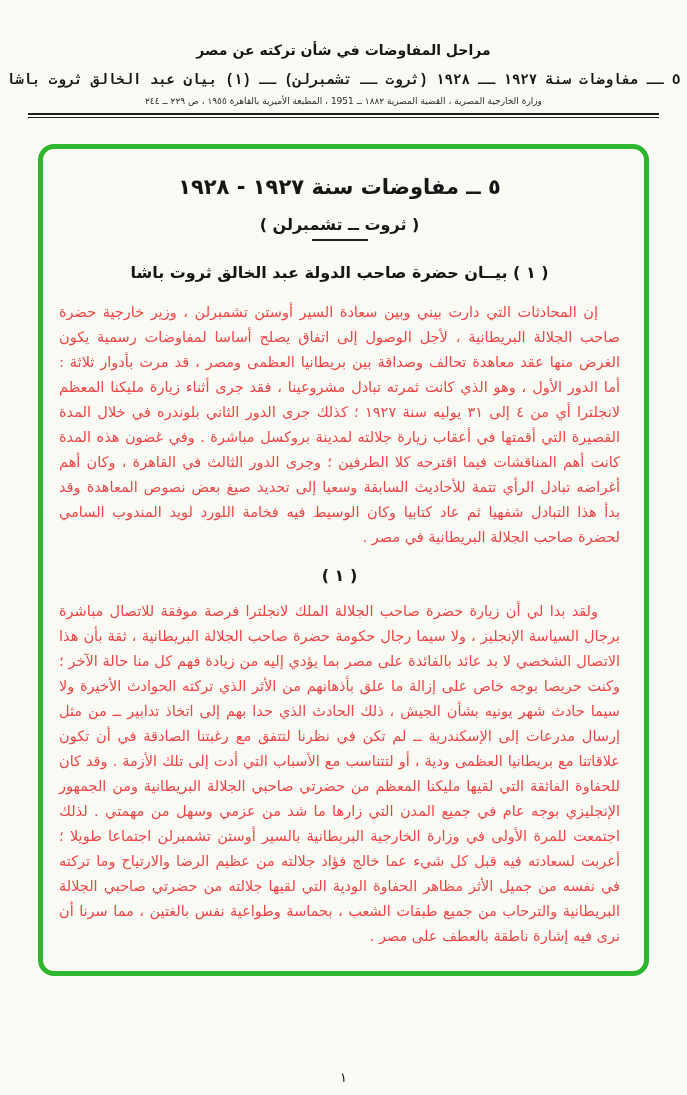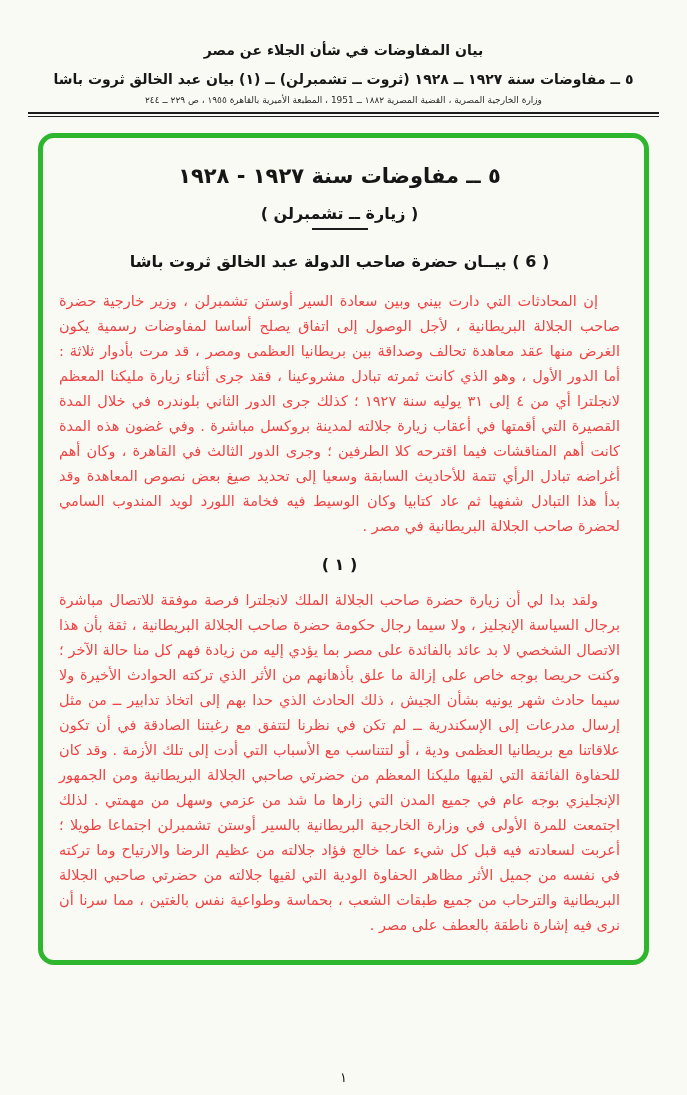--- a/index.html
+++ b/index.html
@@ -22,34 +22,35 @@
   }
   .header-line1 {
     font-weight: bold;
     font-size: 14px;
     margin-bottom: 13px;
   }
   .header-line2 {
     font-weight: bold;
     font-size: 14px;
     margin-bottom: 8px;
+    font-family: Liberation Mono, monospace;
   }
   .header-line3 {
     font-size: 9px;
     color: #2a2a2a;
     margin-bottom: 7px;
   }
   .header-rule {
     margin: 3px 28px 0 28px;
     border-top: 2px solid #1d1d1d;
     border-bottom: 1px solid #1d1d1d;
     height: 2px;
   }
   .frame {
-    margin: 16px 38px 0 38px;
+    margin: 26px 38px 0 38px;
     border: 5px solid #2eb72e;
     border-radius: 16px;
     padding: 20px 24px 22px 16px;
     direction: rtl;
     box-sizing: border-box;
     background: transparent;
   }
   .doc-title {
     text-align: center;
     font-size: 21px;
@@ -96,29 +97,29 @@
     right: 0;
     text-align: center;
     font-size: 13px;
     color: #1a1a1a;
   }
 </style>
 </head>
 <body>
 
 <div class="header">
-  <div class="header-line1">بيان المفاوضات في شأن الجلاء عن مصر</div>
+  <div class="header-line1">مراحل المفاوضات في شأن تركته عن مصر</div>
   <div class="header-line2">٥ ــ مفاوضات سنة ١٩٢٧ ــ ١٩٢٨ (ثروت ــ تشمبرلن) ــ (١) بيان عبد الخالق ثروت باشا</div>
   <div class="header-line3">وزارة الخارجية المصرية ، القضية المصرية ١٨٨٢ ــ 1951 ، المطبعة الأميرية بالقاهرة ١٩٥٥ ، ص ٢٢٩ ــ ٢٤٤</div>
   <div class="header-rule"></div>
 </div>
 
 <div class="frame">
   <div class="doc-title">٥ ــ مفاوضات سنة ١٩٢٧ - ١٩٢٨</div>
-  <div class="doc-subtitle">( زيارة ــ تشمبرلن )</div>
+  <div class="doc-subtitle">( ثروت ــ تشمبرلن )</div>
   <div class="subtitle-rule"></div>
-  <div class="section-heading">( 6 ) بيــان حضرة صاحب الدولة عبد الخالق ثروت باشا</div>
+  <div class="section-heading">( ١ ) بيــان حضرة صاحب الدولة عبد الخالق ثروت باشا</div>
   <p class="body-par">إن المحادثات التي دارت بيني وبين سعادة السير أوستن تشمبرلن ، وزير خارجية حضرة صاحب الجلالة البريطانية ، لأجل الوصول إلى اتفاق يصلح أساسا لمفاوضات رسمية يكون الغرض منها عقد معاهدة تحالف وصداقة بين بريطانيا العظمى ومصر ، قد مرت بأدوار ثلاثة : أما الدور الأول ، وهو الذي كانت ثمرته تبادل مشروعينا ، فقد جرى أثناء زيارة مليكنا المعظم لانجلترا أي من ٤ إلى ٣١ يوليه سنة ١٩٢٧ ؛ كذلك جرى الدور الثاني بلوندره في خلال المدة القصيرة التي أقمتها في أعقاب زيارة جلالته لمدينة بروكسل مباشرة . وفي غضون هذه المدة كانت أهم المناقشات فيما اقترحه كلا الطرفين ؛ وجرى الدور الثالث في القاهرة ، وكان أهم أغراضه تبادل الرأي تتمة للأحاديث السابقة وسعيا إلى تحديد صيغ بعض نصوص المعاهدة وقد بدأ هذا التبادل شفهيا ثم عاد كتابيا وكان الوسيط فيه فخامة اللورد لويد المندوب السامي لحضرة صاحب الجلالة البريطانية في مصر .</p>
   <div class="section-marker">( ١ )</div>
   <p class="body-par">ولقد بدا لي أن زيارة حضرة صاحب الجلالة الملك لانجلترا فرصة موفقة للاتصال مباشرة برجال السياسة الإنجليز ، ولا سيما رجال حكومة حضرة صاحب الجلالة البريطانية ، ثقة بأن هذا الاتصال الشخصي لا بد عائد بالفائدة على مصر بما يؤدي إليه من زيادة فهم كل منا حالة الآخر ؛ وكنت حريصا بوجه خاص على إزالة ما علق بأذهانهم من الأثر الذي تركته الحوادث الأخيرة ولا سيما حادث شهر يونيه بشأن الجيش ، ذلك الحادث الذي حدا بهم إلى اتخاذ تدابير ــ من مثل إرسال مدرعات إلى الإسكندرية ــ لم تكن في نظرنا لتتفق مع رغبتنا الصادقة في أن تكون علاقاتنا مع بريطانيا العظمى ودية ، أو لتتناسب مع الأسباب التي أدت إلى تلك الأزمة . وقد كان للحفاوة الفائقة التي لقيها مليكنا المعظم من حضرتي صاحبي الجلالة البريطانية ومن الجمهور الإنجليزي بوجه عام في جميع المدن التي زارها ما شد من عزمي وسهل من مهمتي . لذلك اجتمعت للمرة الأولى في وزارة الخارجية البريطانية بالسير أوستن تشمبرلن اجتماعا طويلا ؛ أعربت لسعادته فيه قبل كل شيء عما خالج فؤاد جلالته من عظيم الرضا والارتياح وما تركته في نفسه من جميل الأثر مظاهر الحفاوة الودية التي لقيها جلالته من حضرتي صاحبي الجلالة البريطانية والترحاب من جميع طبقات الشعب ، بحماسة وطواعية نفس بالغتين ، مما سرنا أن نرى فيه إشارة ناطقة بالعطف على مصر .</p>
 </div>
 
 <div class="page-number">١</div>
 
 </body></html>

